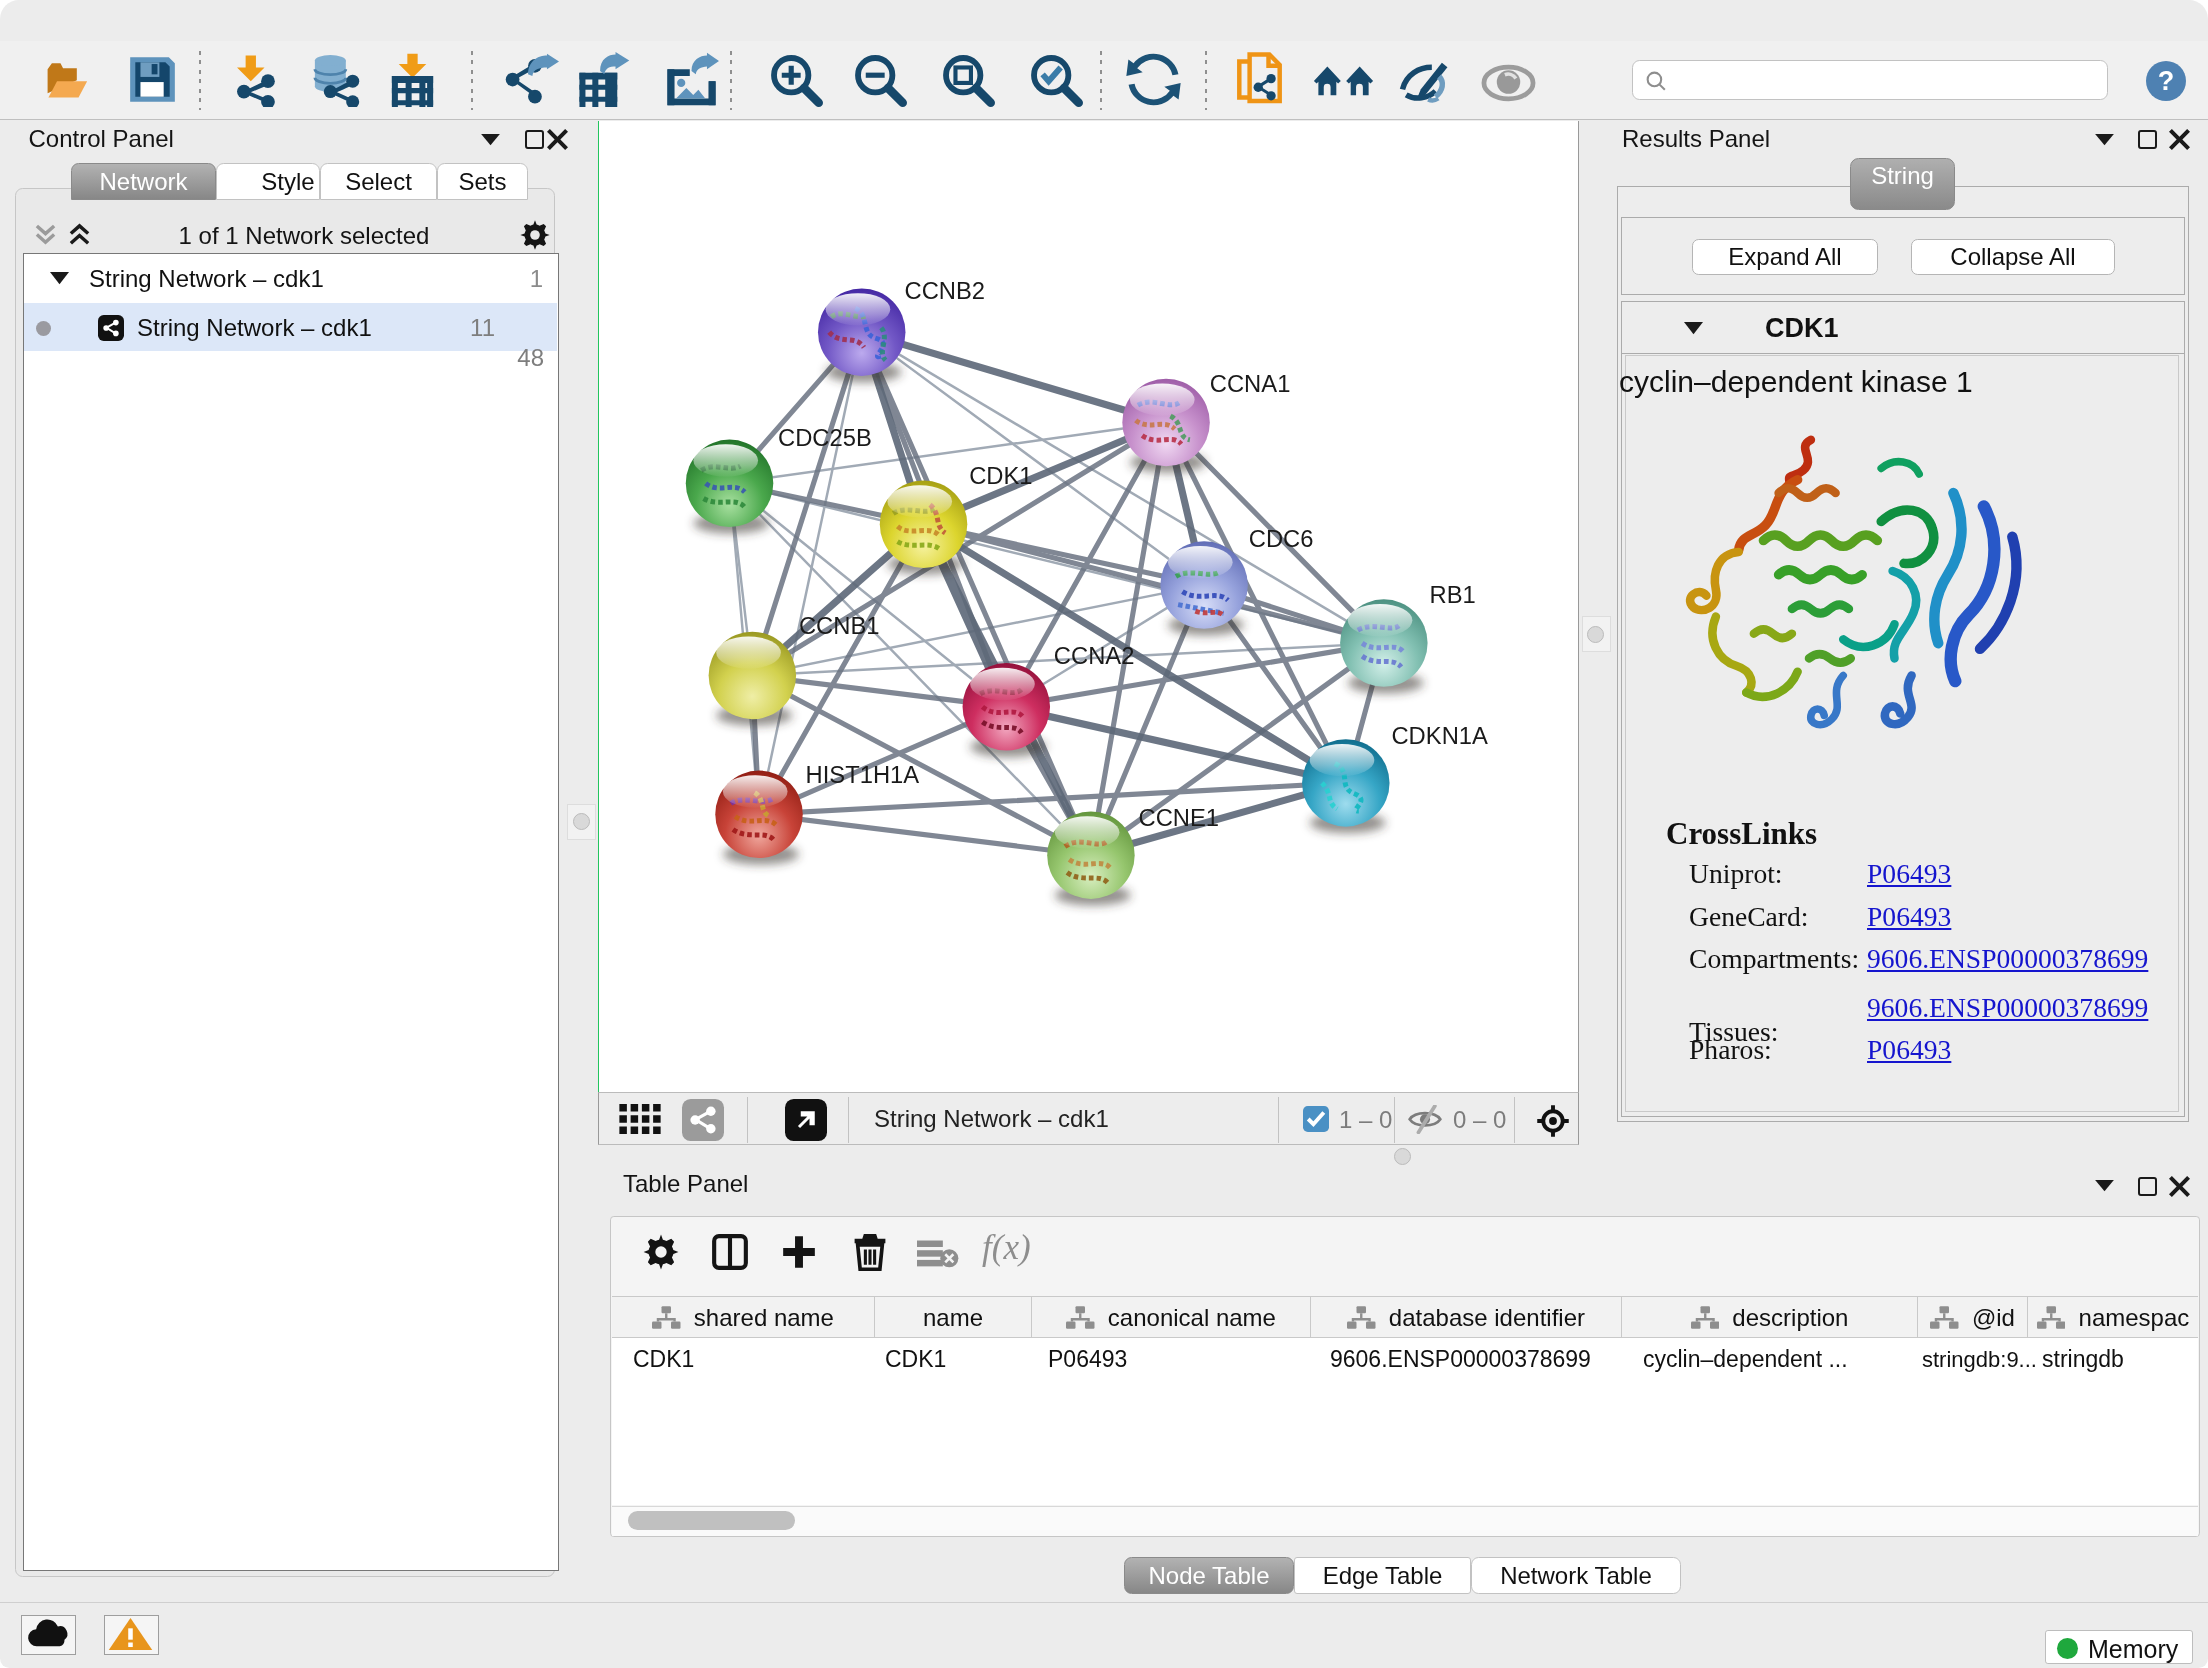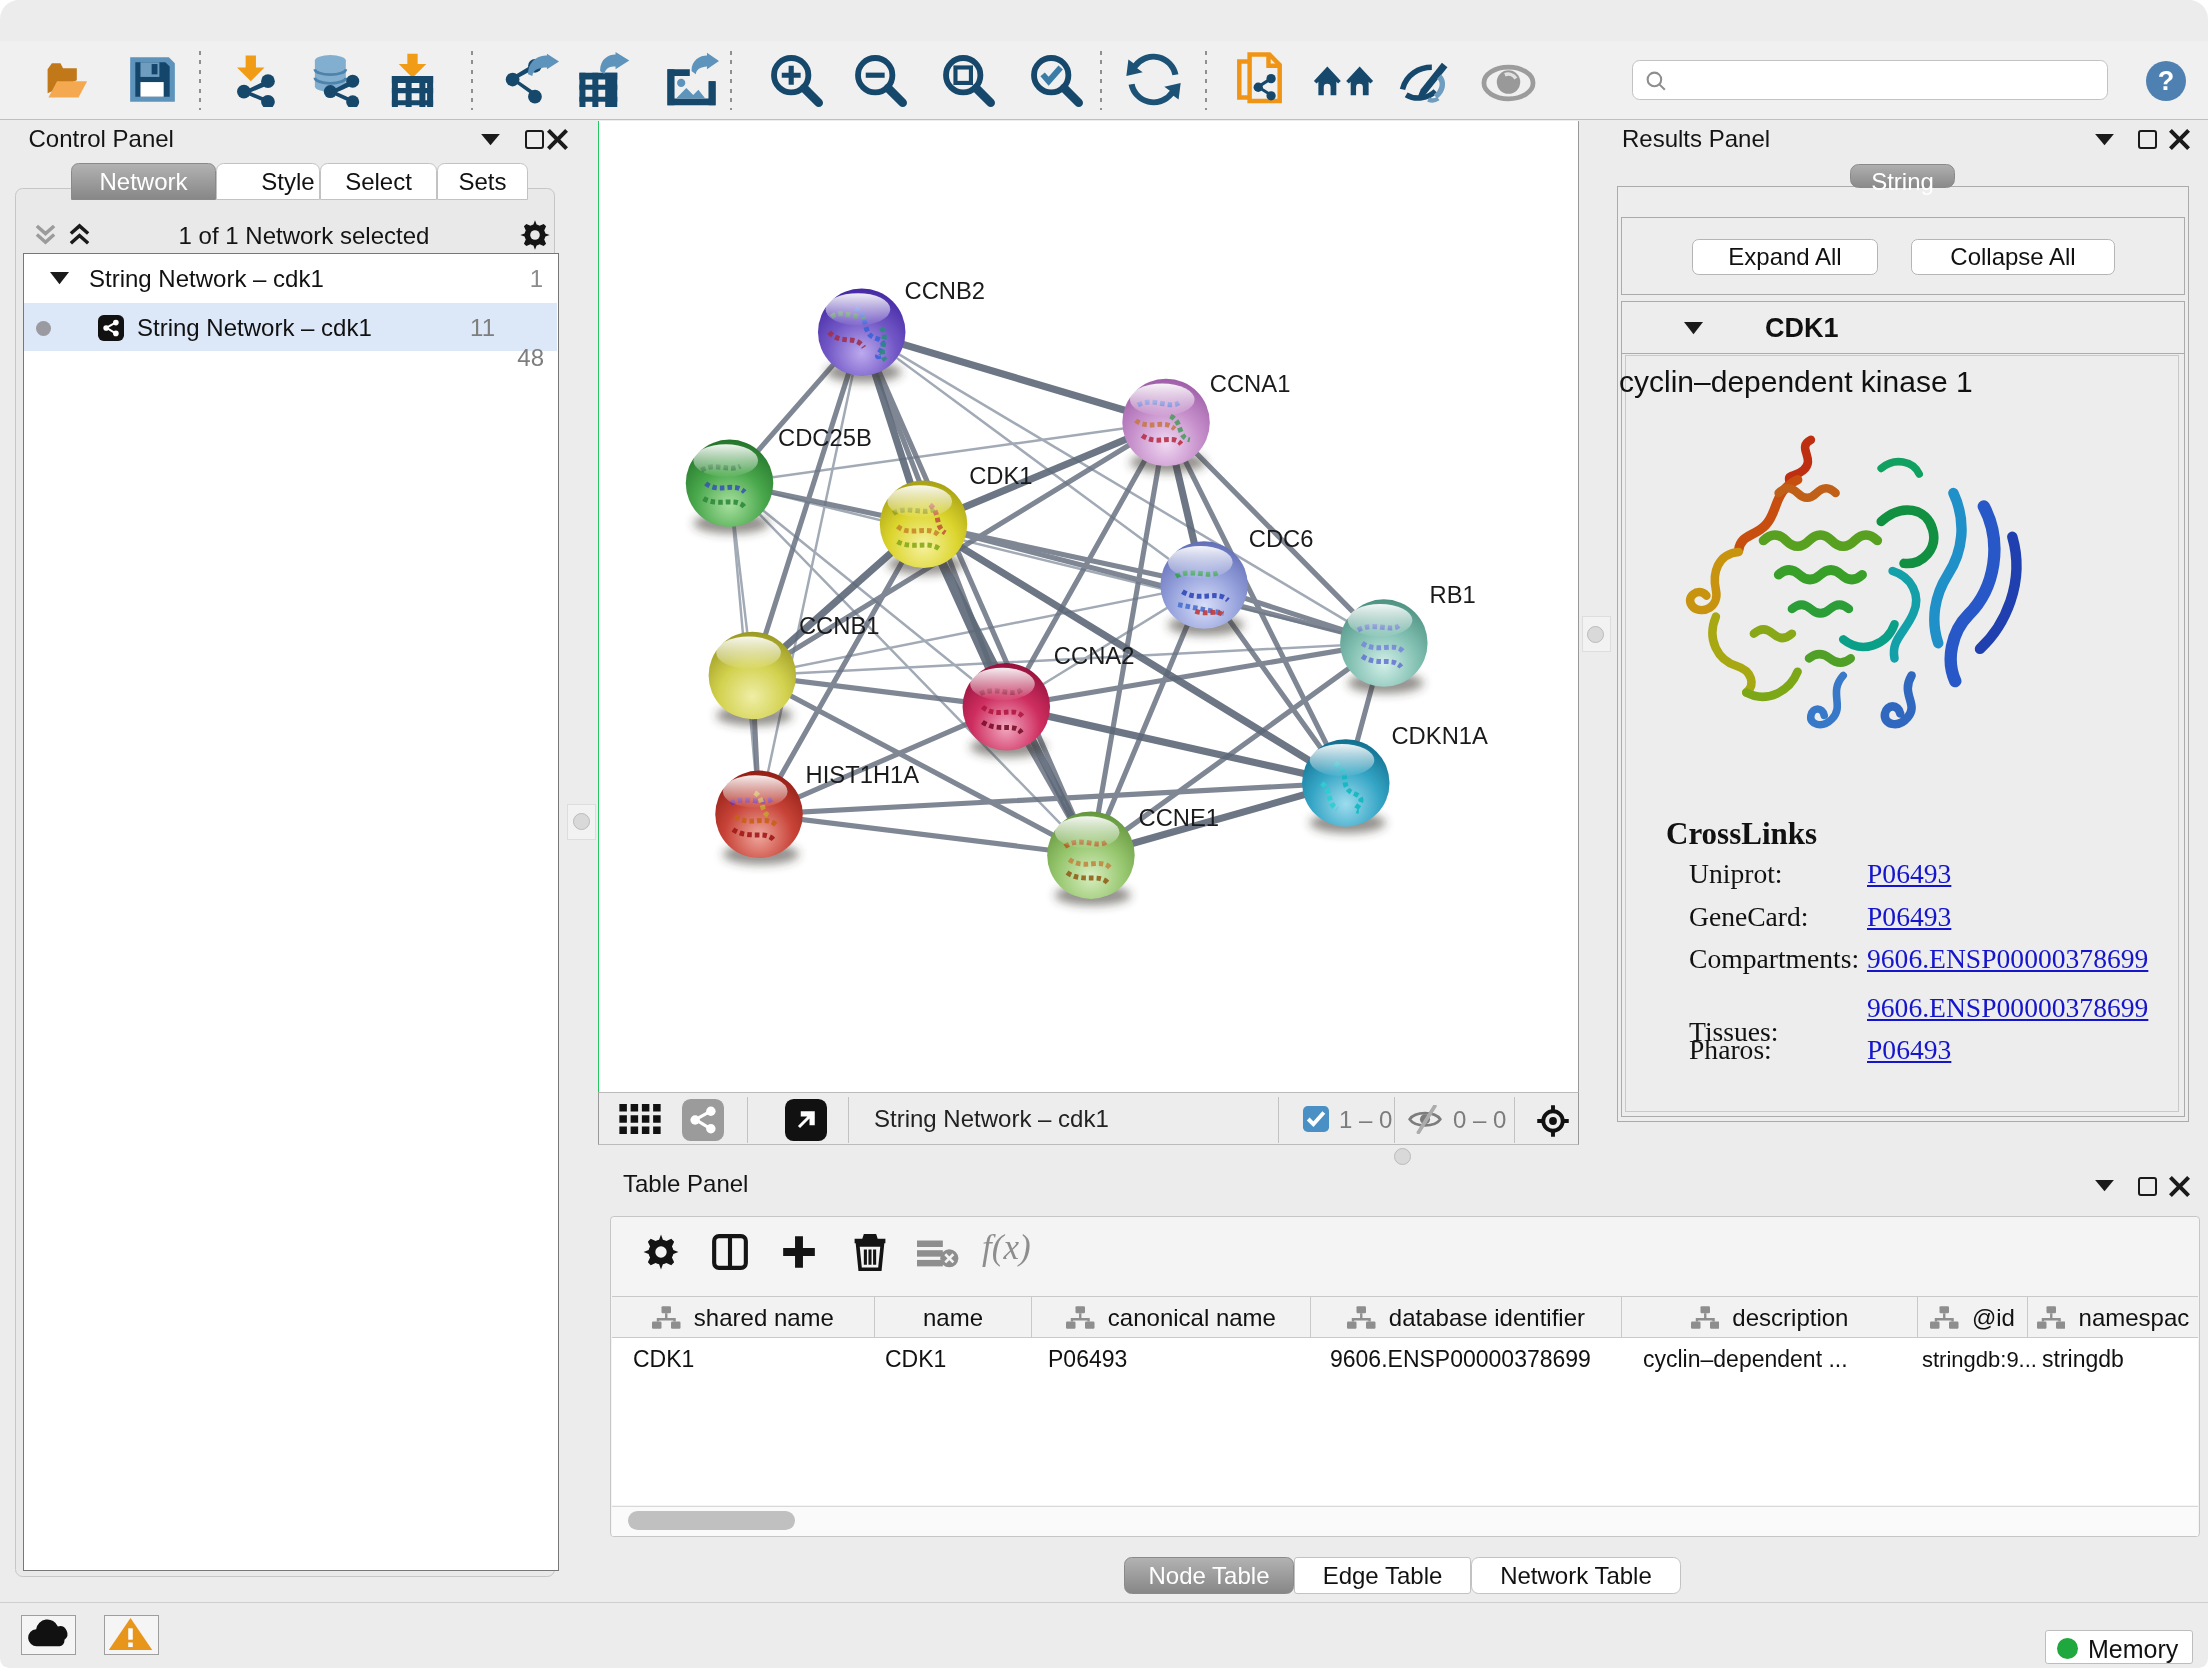--- a/index.html
+++ b/index.html
@@ -553,21 +553,21 @@
 
   <div class="ptitle" style="left:1622px;top:125px;">Results Panel</div>
   <svg class="abs" style="left:2094px;top:132px" width="21" height="15" viewBox="0 0 22 16">
       <path d="M1 2 h20 l-10 12z" fill="#1a1a1a"></path>
     </svg>
   <div class="abs" style="left:2138px;top:130px;width:19px;height:19px;border:2.9px solid #1a1a1a;border-radius:2.9px;"></div>
   <svg class="abs" style="left:2169px;top:129px" width="21" height="21" viewBox="0 0 22 22">
       <path d="M3 0 L11 8 19 0 22 3 14 11 22 19 19 22 11 14 3 22 0 19 8 11 0 3z" fill="#1a1a1a"></path>
     </svg>
   <div class="abs" style="left:1617px;top:186px;width:572px;height:936px;background:#EDEDED;border:1px solid #ABABAB;"></div>
-  <div class="abs" style="left:1850px;top:164px;width:105px;height:24px;background:linear-gradient(#AFAFAF,#8A8A8A);border:1px solid #8A8A8A;border-radius:8.6px;color:#fff;font-size:24px;text-align:center;line-height:33px;">String</div>
+  <div class="abs" style="left:1850px;top:158px;width:105px;height:52px;background:linear-gradient(#AFAFAF,#8A8A8A);border:1px solid #8A8A8A;border-radius:8.6px;color:#fff;font-size:24px;text-align:center;line-height:33px;">String</div>
   <div class="abs" style="left:1621px;top:217px;width:564px;height:78px;border:1px solid #ABABAB;"></div>
   <div class="abs" style="left:1692px;top:239px;width:186px;height:36px;background:#fff;border:1px solid #B5B5B5;border-radius:6.7px;font-size:24px;color:#111;text-align:center;line-height:34px;">Expand All</div>
   <div class="abs" style="left:1911px;top:239px;width:204px;height:36px;background:#fff;border:1px solid #B5B5B5;border-radius:6.7px;font-size:24px;color:#111;text-align:center;line-height:34px;">Collapse All</div>
   <div class="abs" style="left:1621px;top:301px;width:564px;height:816px;border:1px solid #ABABAB;"></div>
   <div class="abs" style="left:1621px;top:301px;width:564px;height:53px;border-bottom:1px solid #ABABAB;"></div>
   <svg class="abs" style="left:1684px;top:321px" width="19" height="14.3" viewBox="0 0 20 15">
       <path d="M0 1 h20 l-10 13z" fill="#1a1a1a"></path>
     </svg>
   <div class="abs" style="left:1765px;top:313px;font-size:27px;font-weight:bold;color:#111;">CDK1</div>
   <div class="abs" style="left:1625px;top:355px;width:554px;height:757px;border:1px solid #C9C9C9;"></div>

